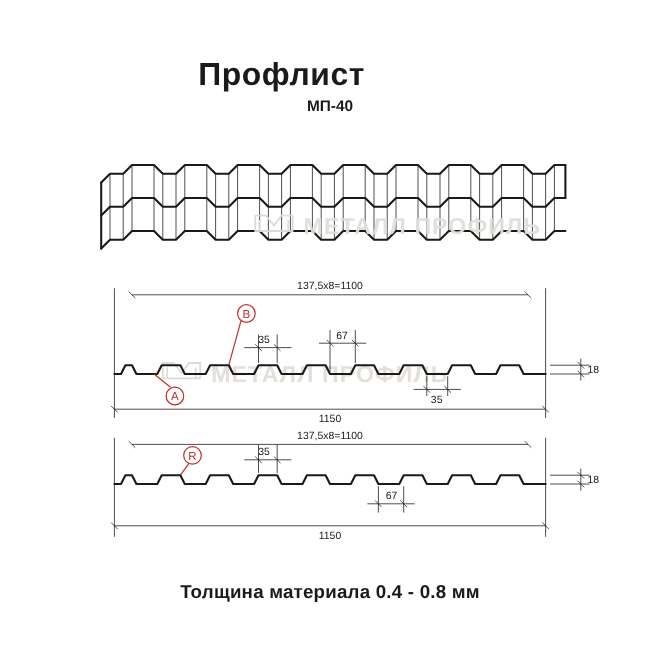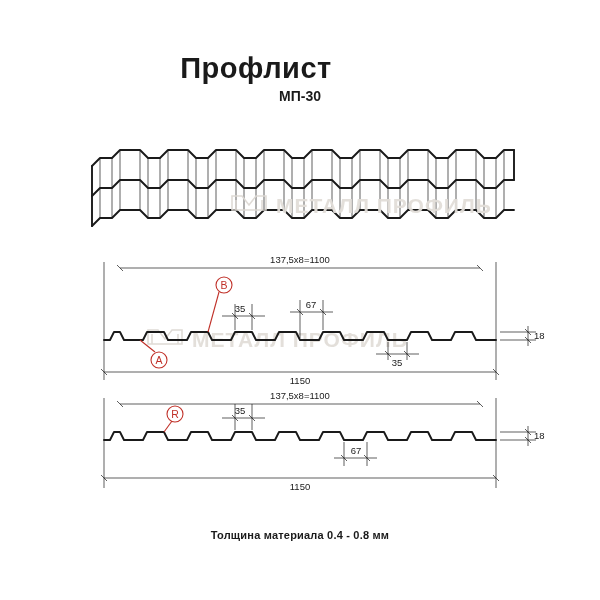--- a/index.html
+++ b/index.html
@@ -39,21 +39,21 @@
     text-align: center;
     font-size: 14px;
     font-weight: bold;
   }
   .footer {
     position: absolute;
     left: 0;
     top: 529px;
     width: 600px;
     text-align: center;
-    font-size: 11px;
+    font-size: 17px;
     font-weight: bold;
     letter-spacing: 0.2px;
   }
   svg { display: block; }
   .ln { fill: none; stroke: #1a1a1a; }
   .thick { stroke-width: 1.9; stroke-linejoin: round; stroke-linecap: round; }
   .thin { stroke-width: 0.7; }
   .dim { stroke-width: 0.7; stroke: #1a1a1a; fill: none; }
   .wm { fill: none; stroke: #ddd9d4; stroke-width: 1.6; }
   .wmtxt {
@@ -73,21 +73,21 @@
     font-family: "Liberation Sans", sans-serif;
     font-size: 10.5px;
     fill: #c03028;
     font-weight: normal;
   }
 </style>
 </head>
 <body>
 
 <div class="title">Профлист</div>
-<div class="subtitle">МП-30</div>
+<div class="subtitle">МП-40</div>
 <div class="footer">Толщина материала 0.4 - 0.8 мм</div>
 
 <svg class="sheet" viewBox="0 0 600 600">
 
   <g>
 
     <path class="ln thick" d="M92,166 L100,158 L112,158 L120,150 L140,150 L148,158 L160,158 L168,150 L188,150 L196,158 L208,158 L216,150 L236,150 L244,158 L256,158 L264,150 L284,150 L292,158 L304,158 L312,150 L332,150 L340,158 L352,158 L360,150 L380,150 L388,158 L400,158 L408,150 L428,150 L436,158 L448,158 L456,150 L476,150 L484,158 L496,158 L504,150 L514,150"></path>
 
     <path class="ln thick" d="M92,196 L100,188 L112,188 L120,180 L140,180 L148,188 L160,188 L168,180 L188,180 L196,188 L208,188 L216,180 L236,180 L244,188 L256,188 L264,180 L284,180 L292,188 L304,188 L312,180 L332,180 L340,188 L352,188 L360,180 L380,180 L388,188 L400,188 L408,180 L428,180 L436,188 L448,188 L456,180 L476,180 L484,188 L496,188 L504,180 L514,180"></path>
 

